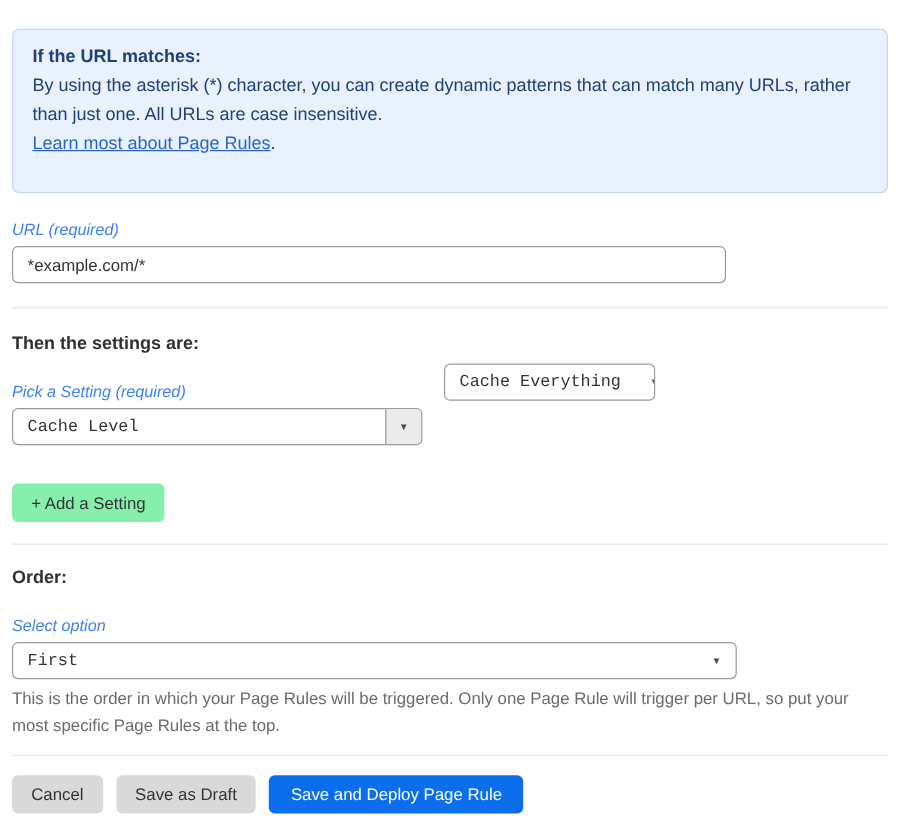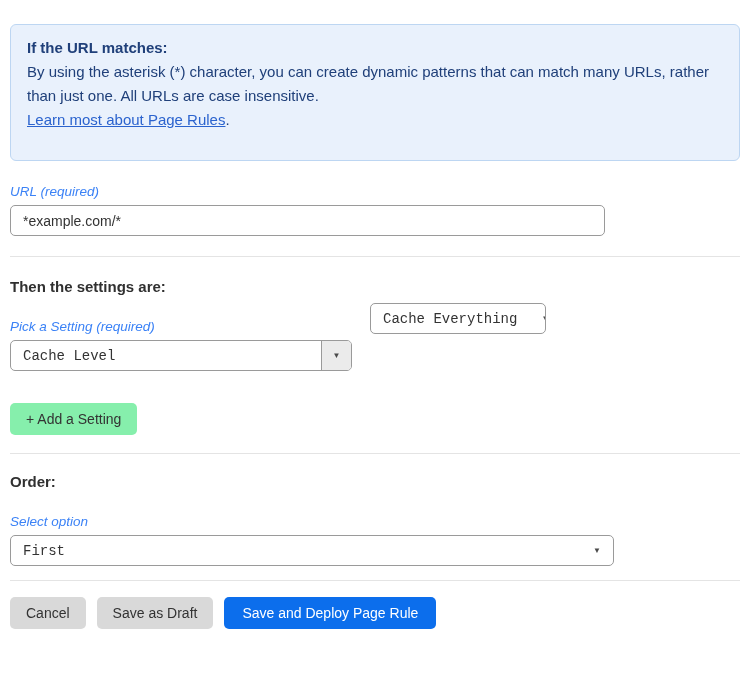--- a/index.html
+++ b/index.html
@@ -194,20 +194,21 @@
 
   <hr class="divider order-divider">
 
   <div class="section-heading">Order:</div>
 
   <div class="field-label">Select option</div>
   <div class="select select-wide">
     <span class="select-text">First</span>
     <span class="arrow arrow-pad">▼</span>
   </div>
+  <div class="helper-text order-helper">This is the order in which your Page Rules will be triggered. Only one Page Rule will trigger per URL, so put your most specific Page Rules at the top.</div>
 
   <hr class="divider actions-divider">
 
   <div class="actions-row">
     <button class="btn">Cancel</button>
     <button class="btn">Save as Draft</button>
     <button class="btn btn-primary">Save and Deploy Page Rule</button>
   </div>
 
 </div>

